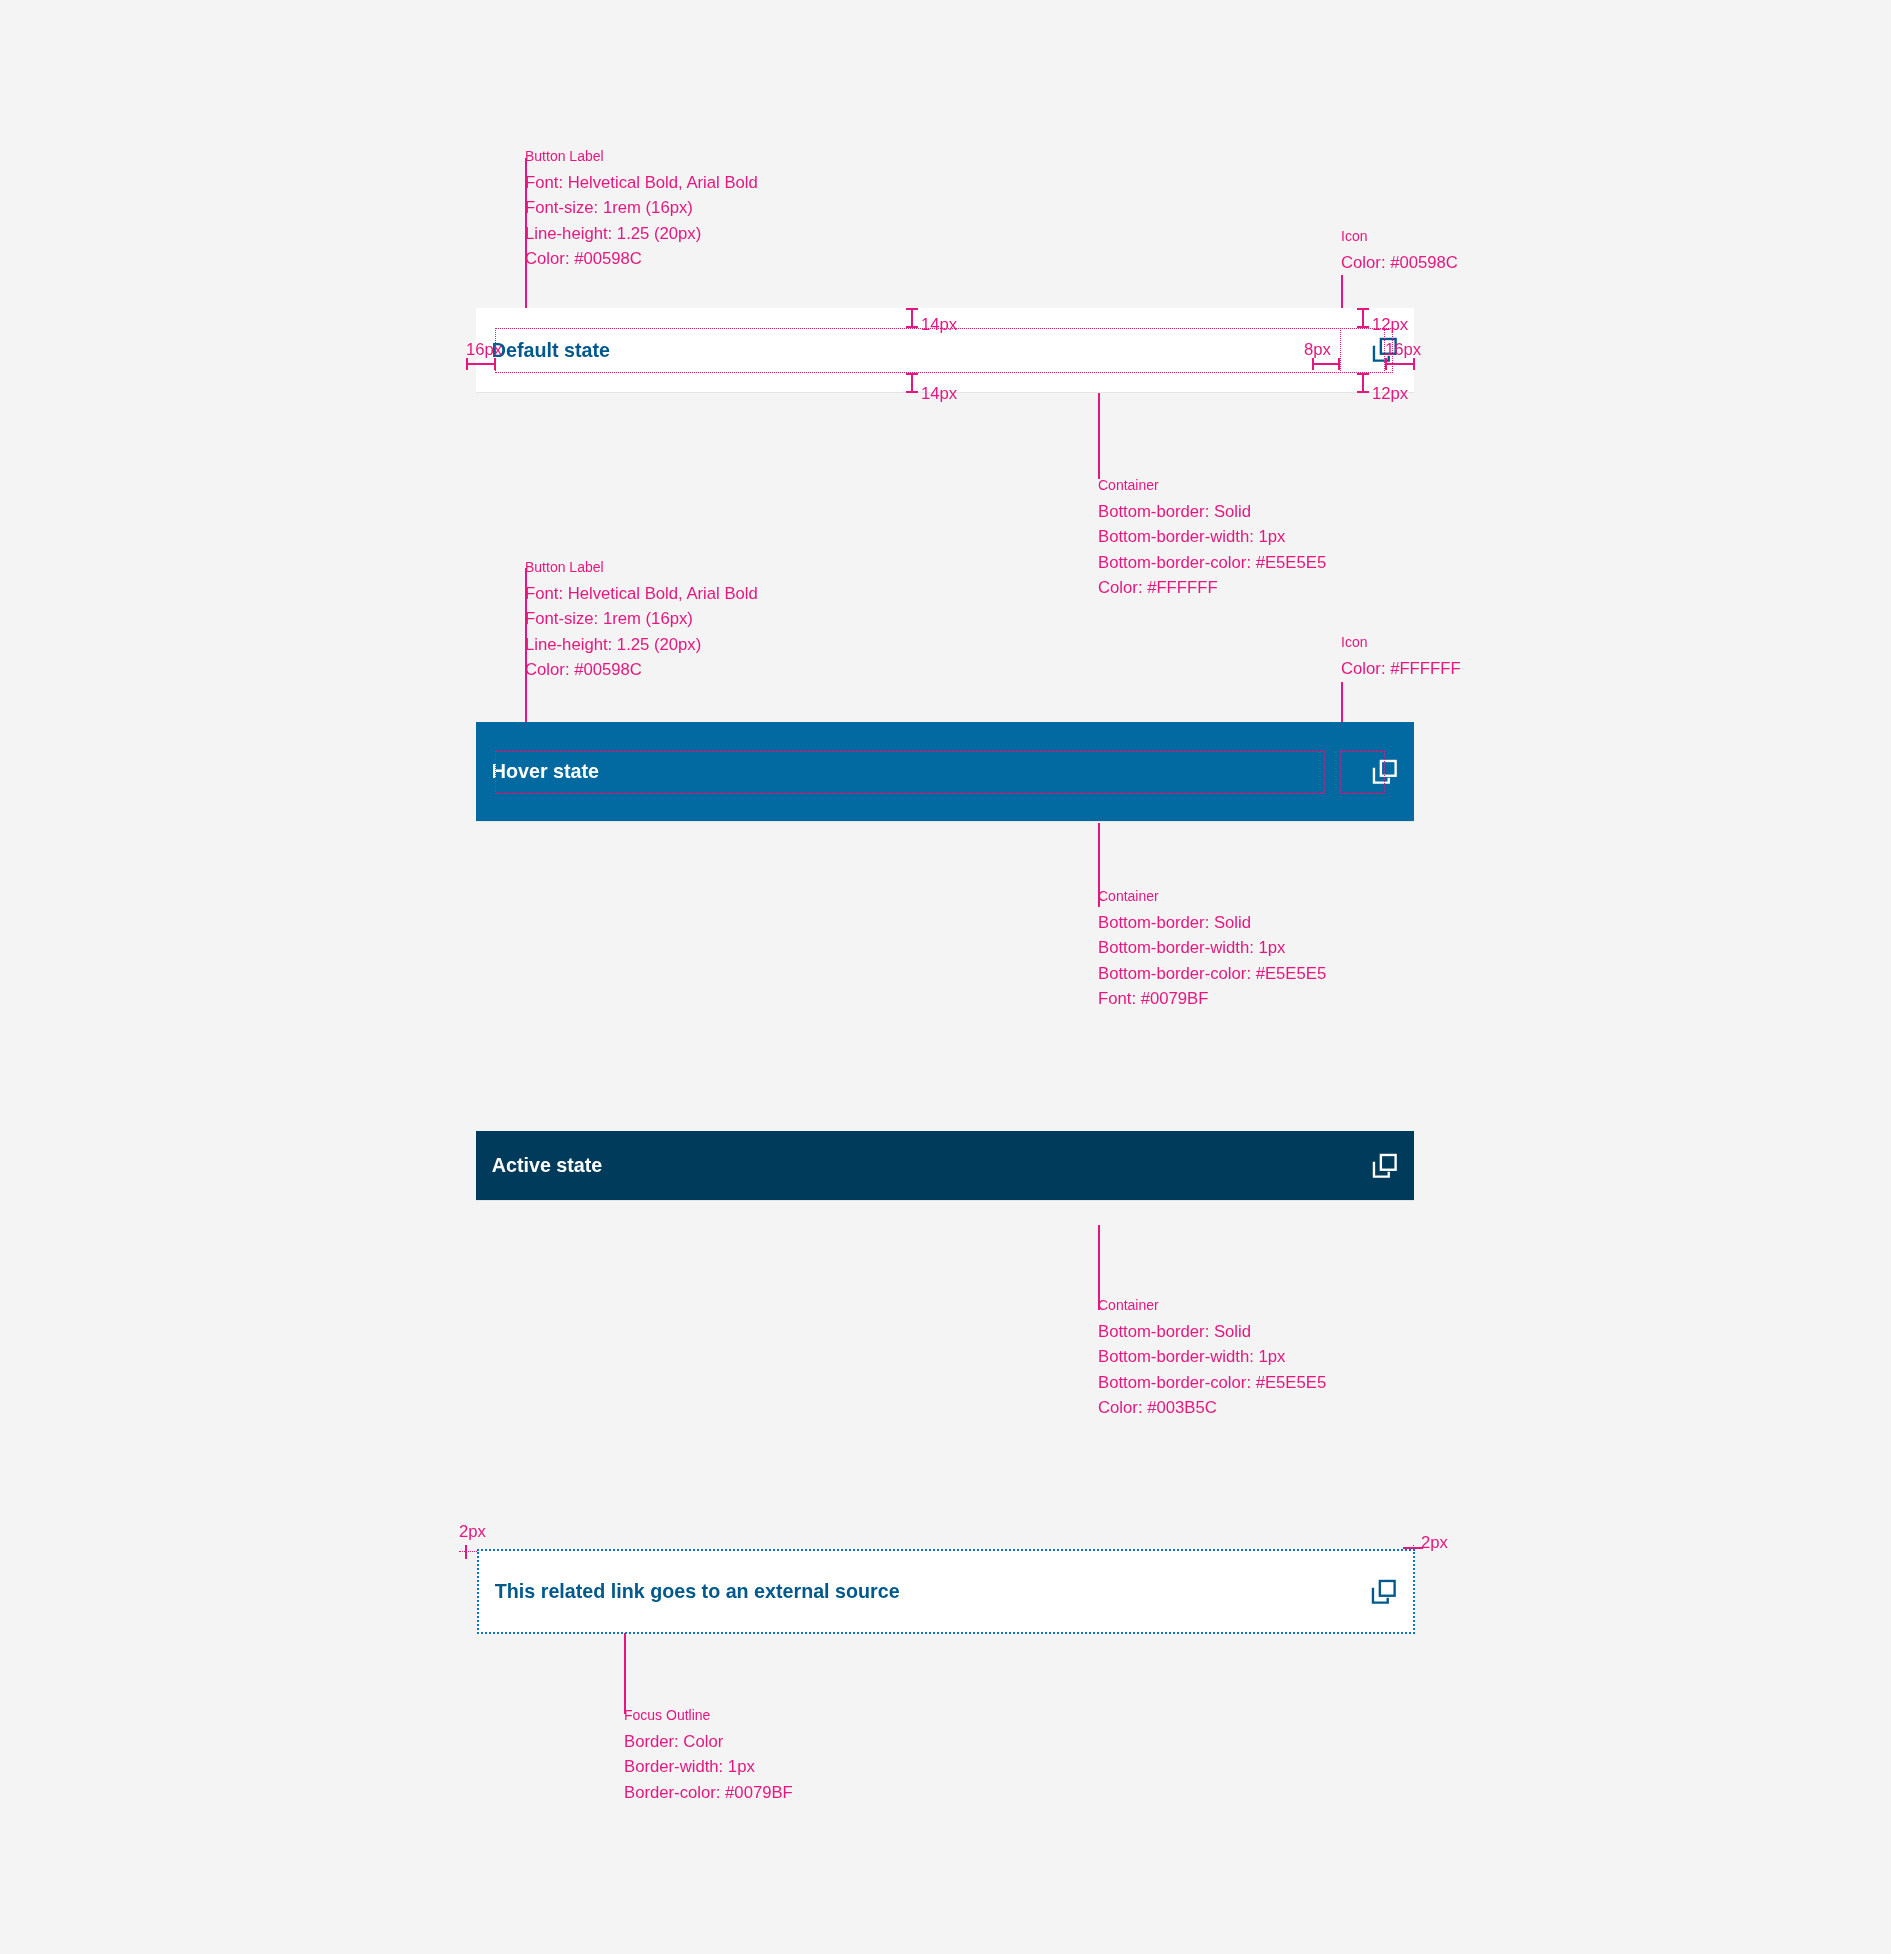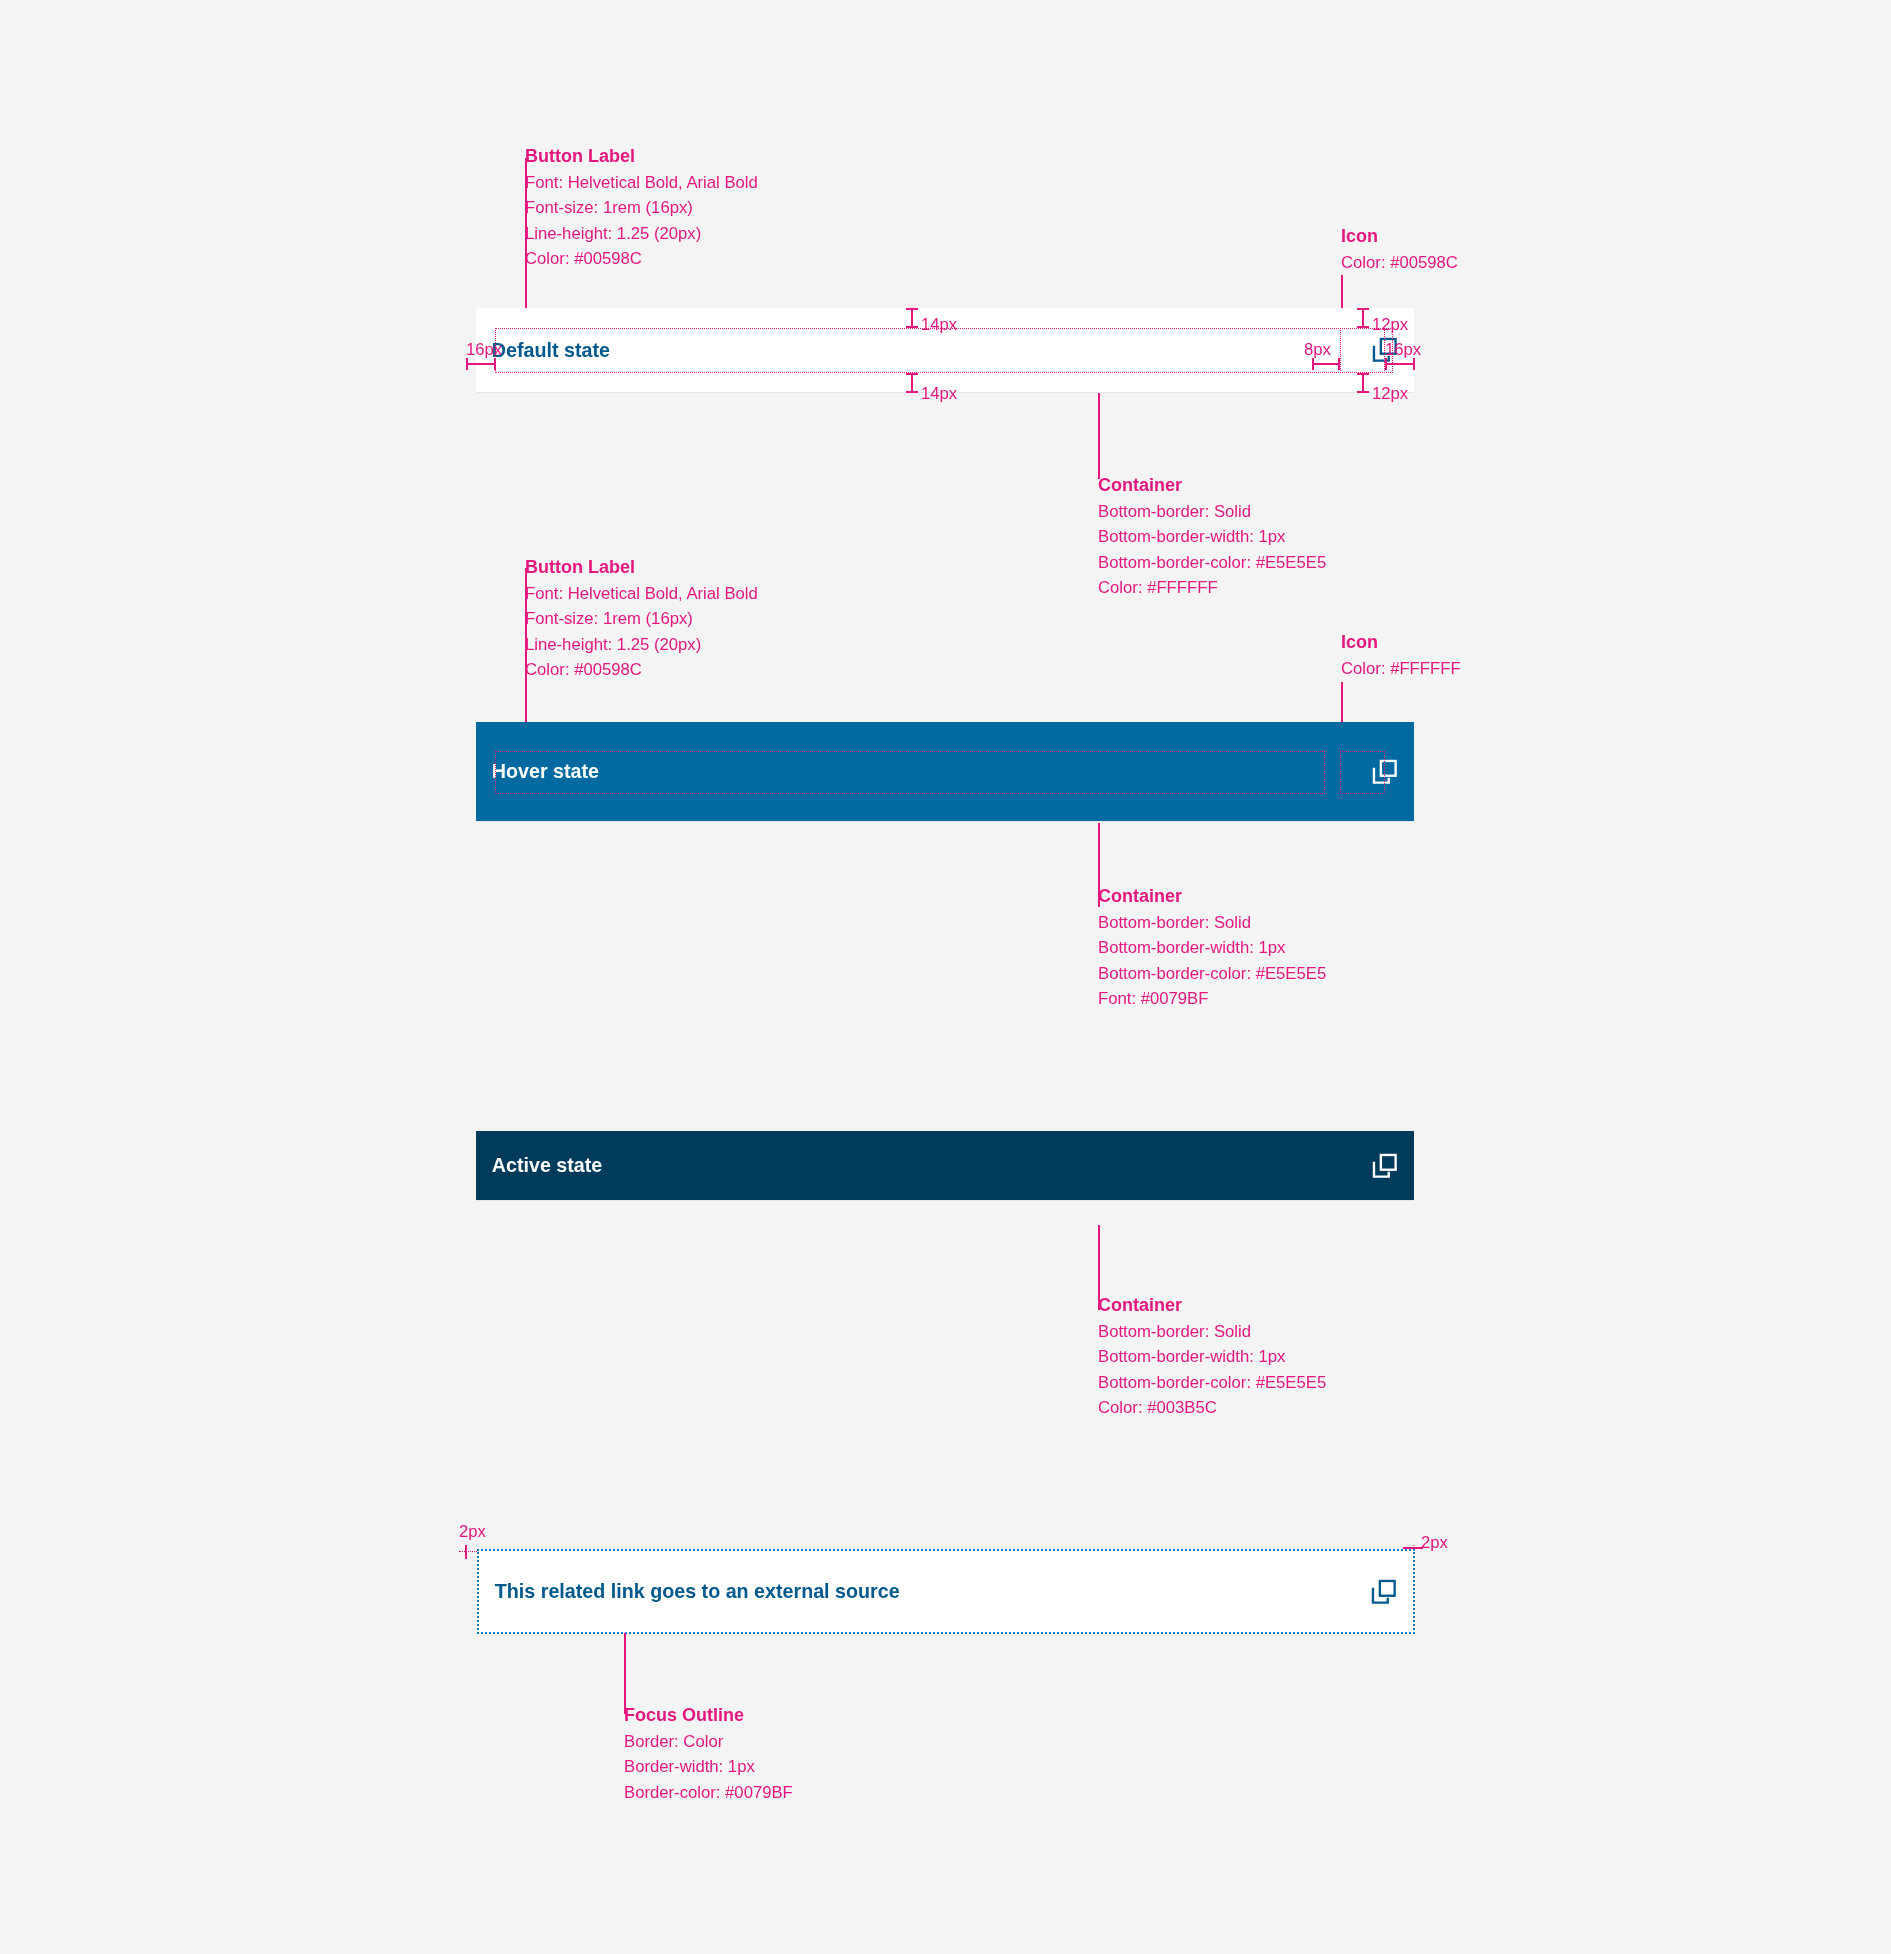--- a/index.html
+++ b/index.html
@@ -20,23 +20,23 @@
   
   .anno {
     position: absolute;
     color: #e5177f;
     font-family: "Liberation Sans", sans-serif;
     font-size: 16.7px;
     line-height: 25.6px;
     white-space: nowrap;
   }
   .anno-title {
-    font-weight: bold;
+    font-weight: normal;
     color: #e5177f;
-    font-size: 18px;
+    font-size: 14px;
     line-height: 25.6px;
   }
   .anno-line { display: block; }
 
   .measure {
     position: absolute;
     color: #e5177f;
     font-family: "Liberation Sans", sans-serif;
     font-size: 16.7px;
     line-height: 19.7px;

